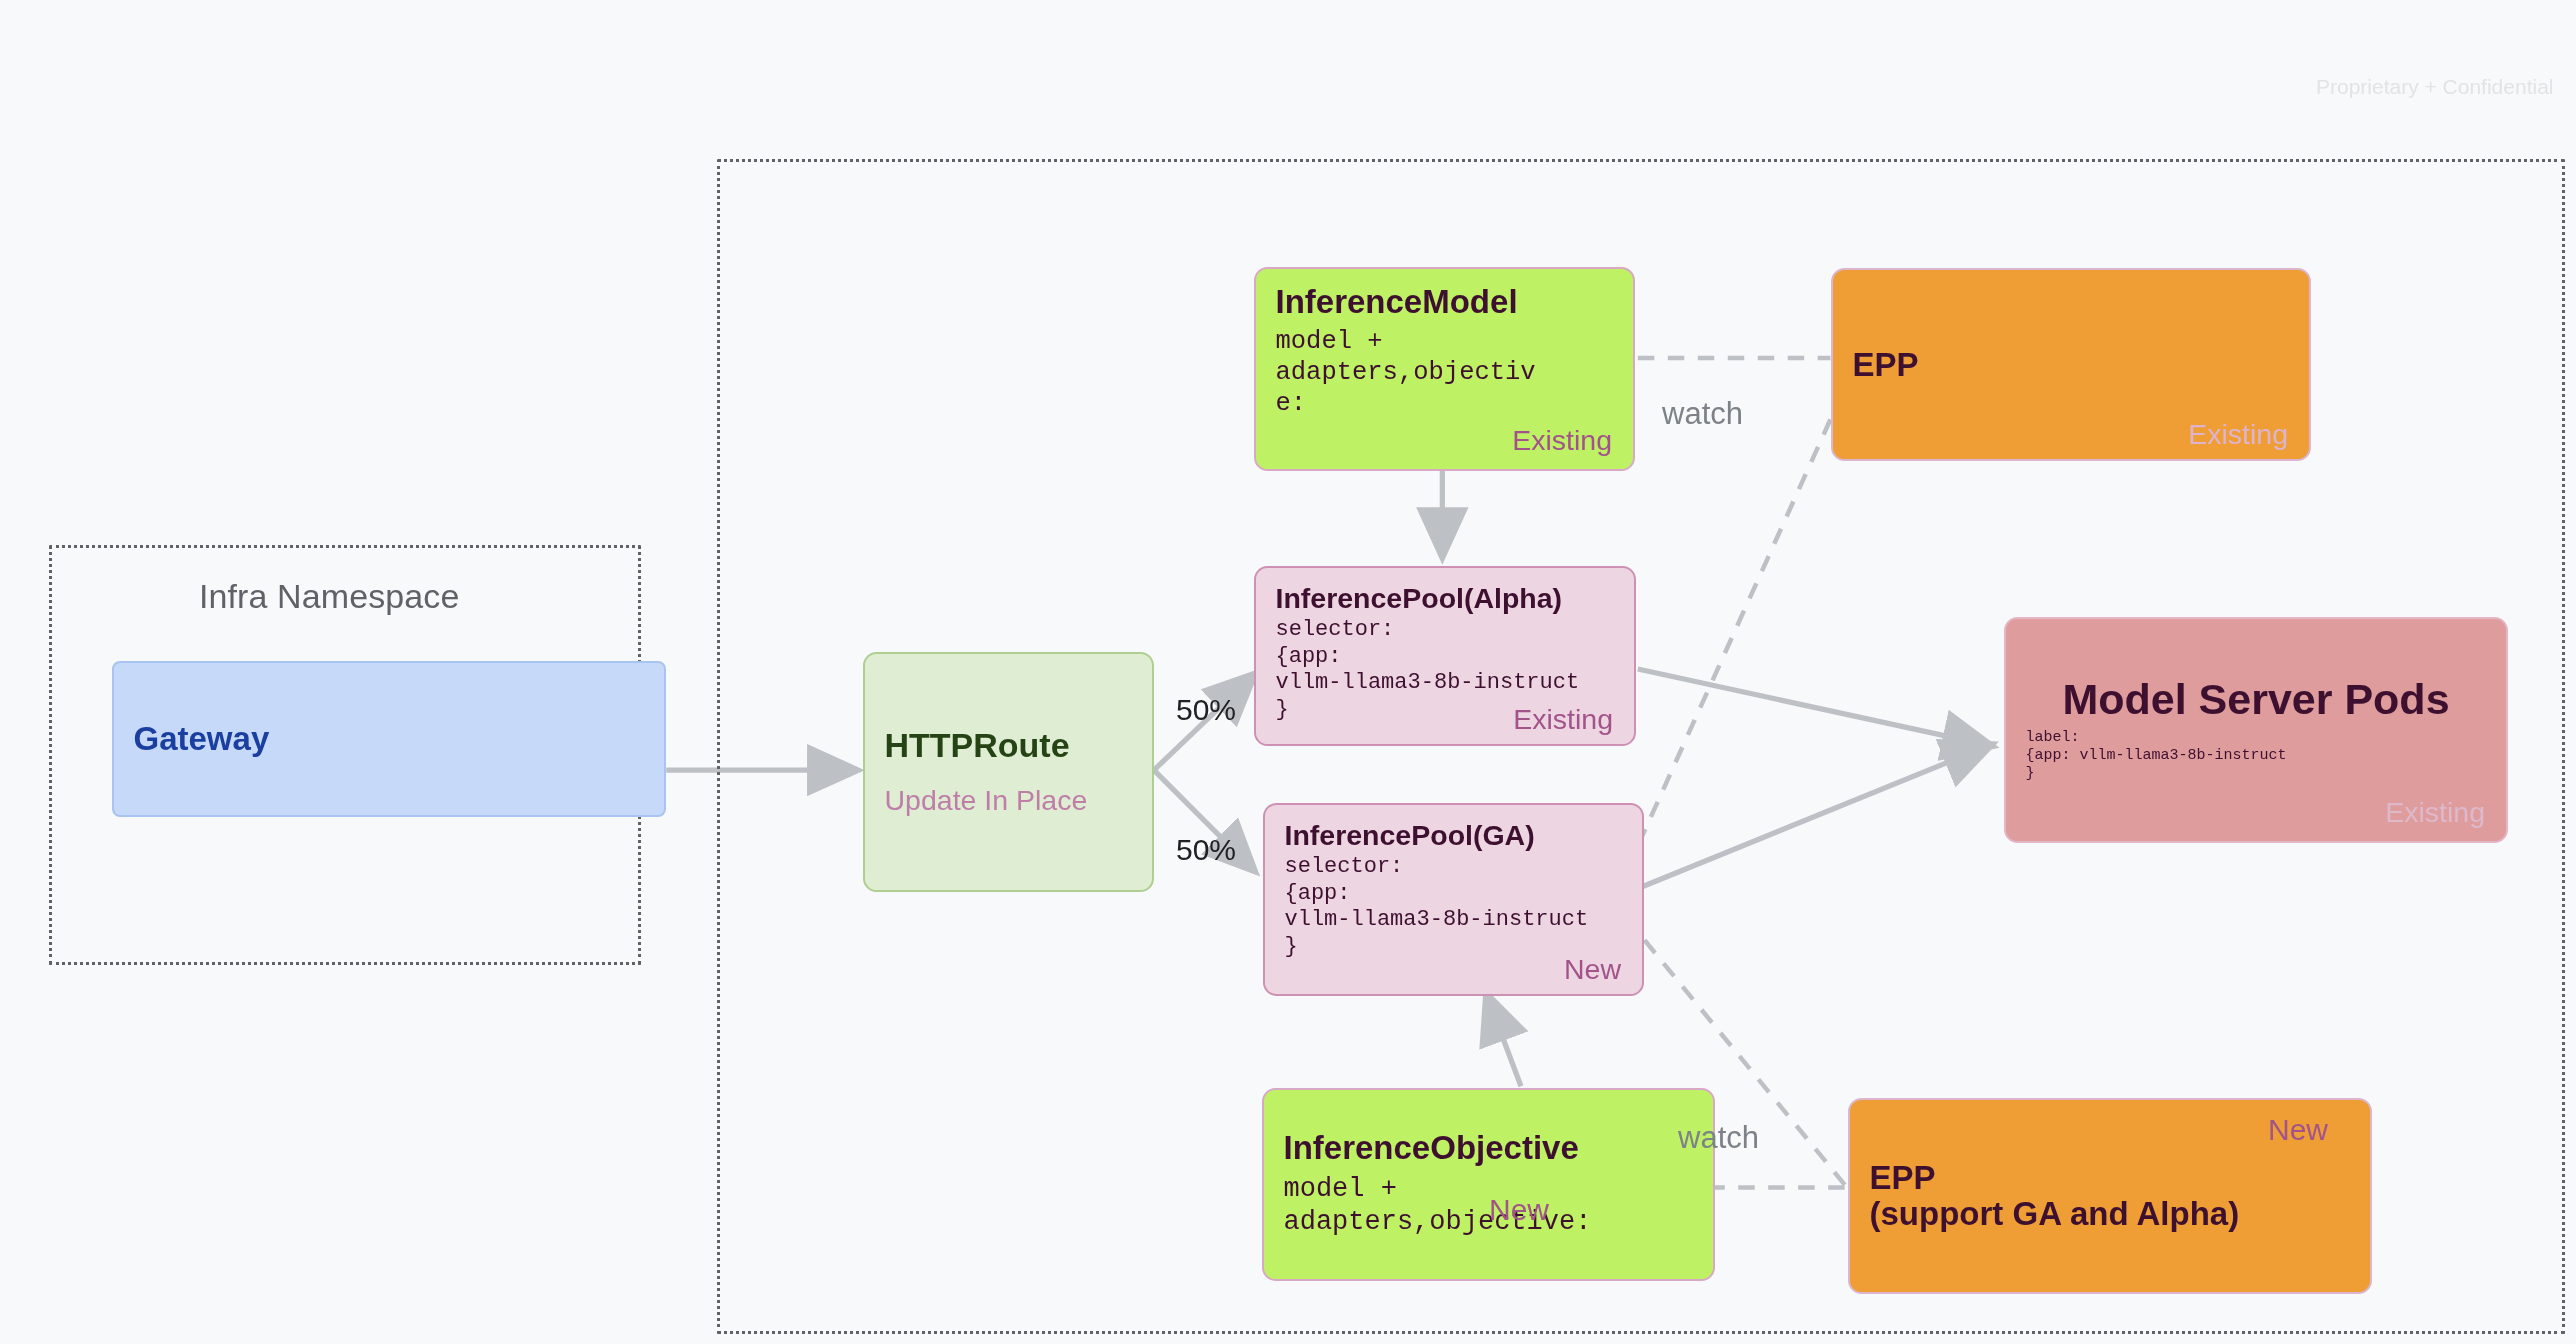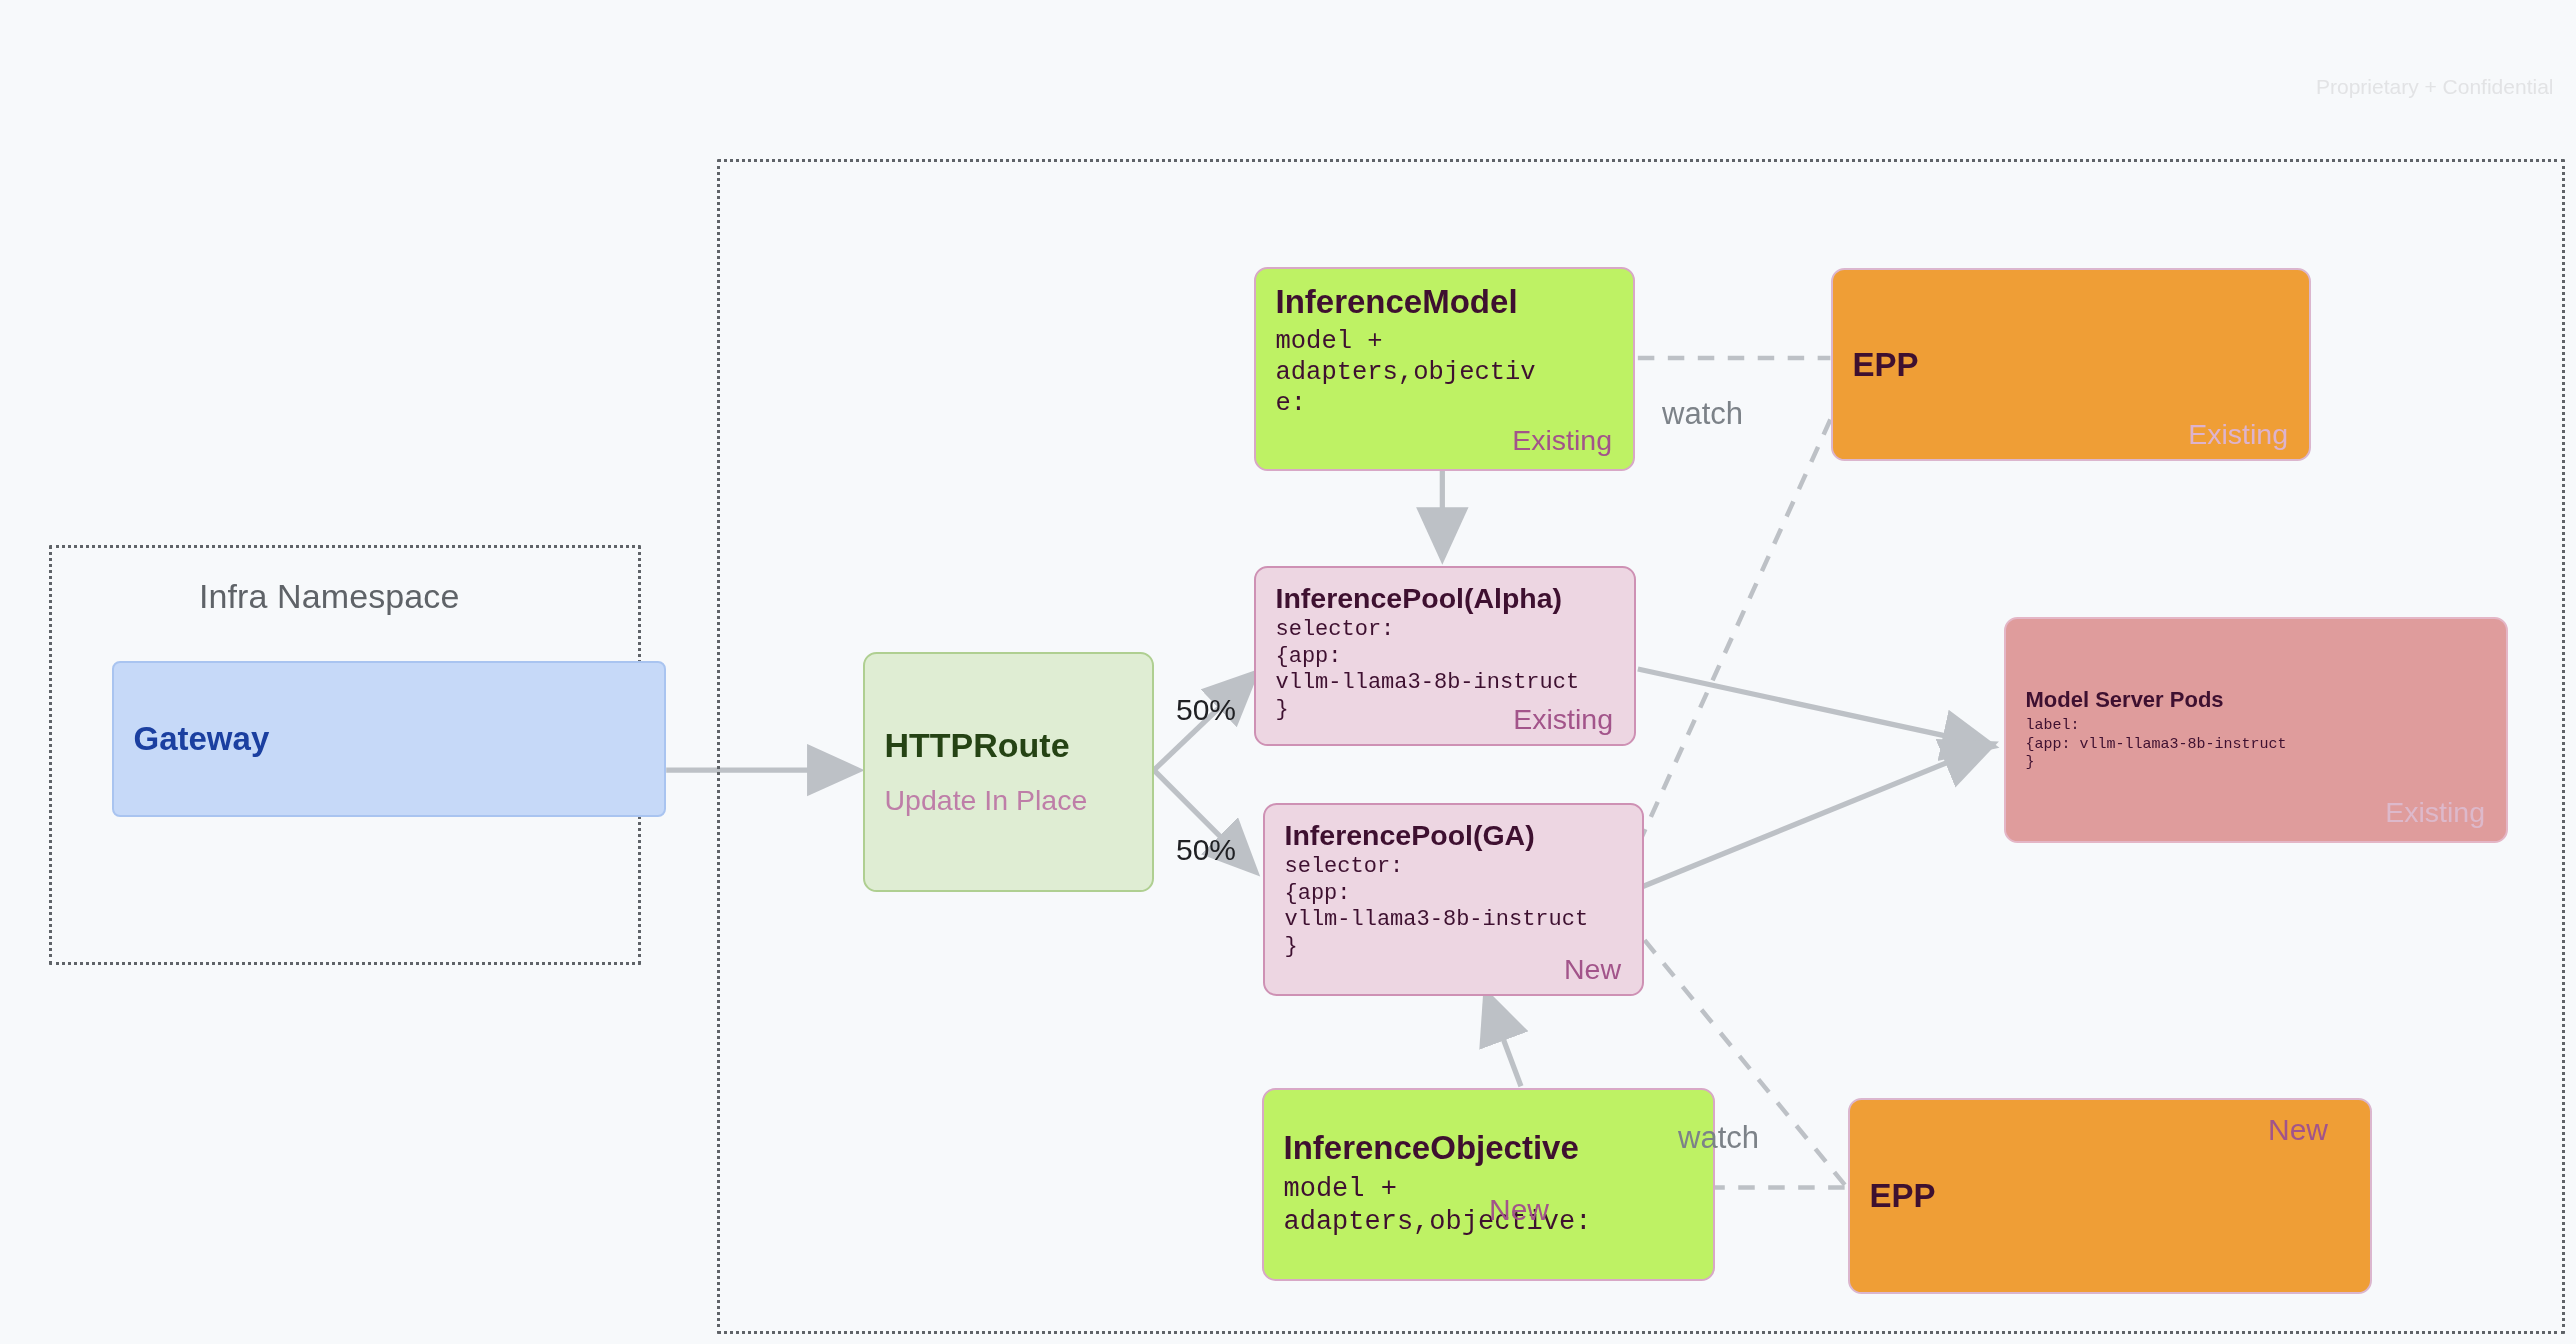--- a/index.html
+++ b/index.html
@@ -39,21 +39,21 @@
   .pool{background:#EDD6E2;border:2.2px solid #CE91B4;}
   .pool .ttl{color:#3E1030;}
   .pool .mono{color:#3E1030;}
 
   
   .epp{background:#EF9E36;border:2.2px solid #DBB6CE;}
   .epp .ttl{color:#3E1030;font-size:33px;}
 
   
   .pods{background:#DF9C9C;border:2.2px solid #E4B6C6;}
-  .pods .ttl{color:#3E1030;font-size:22px;}
+  .pods .ttl{color:#3E1030;font-size:43px;text-align:center;}
   .pods .mono{color:#3E1030;}
 
   .tag-mauve{color:#A2548A;}
   .tag-pinklight{color:#DDB3CE;}
   .tag-pinksoft{color:#DDB9CB;}
 
   
   .elabel{position:absolute;font-size:30px;color:#202124;white-space:nowrap;}
   .elabel.watch{color:#7C8288;font-size:31px;}
 
@@ -164,17 +164,18 @@
     <div class="ttl" style="font-size:33px;margin-bottom:7.5px;">InferenceObjective</div>
     <div class="mono" style="font-size:27px;">model +
 adapters,objective:</div>
     <div class="tag tag-mauve" style="left:225px;top:105px;font-size:30px;">New</div>
   </div>
   <div class="elabel watch" style="left:1678px;top:1120px;">watch</div>
 
   <div class="node epp" style="left:1848px;top:1098px;width:524px;height:196px;
        display:flex;flex-direction:column;justify-content:center;">
     <div class="ttl">EPP</div>
+    <div class="ttl">(support GA and Alpha)</div>
     <div class="tag tag-mauve" style="right:42px;top:15px;font-size:30px;">New</div>
   </div>
 
 </div>
 
 
 </body></html>

